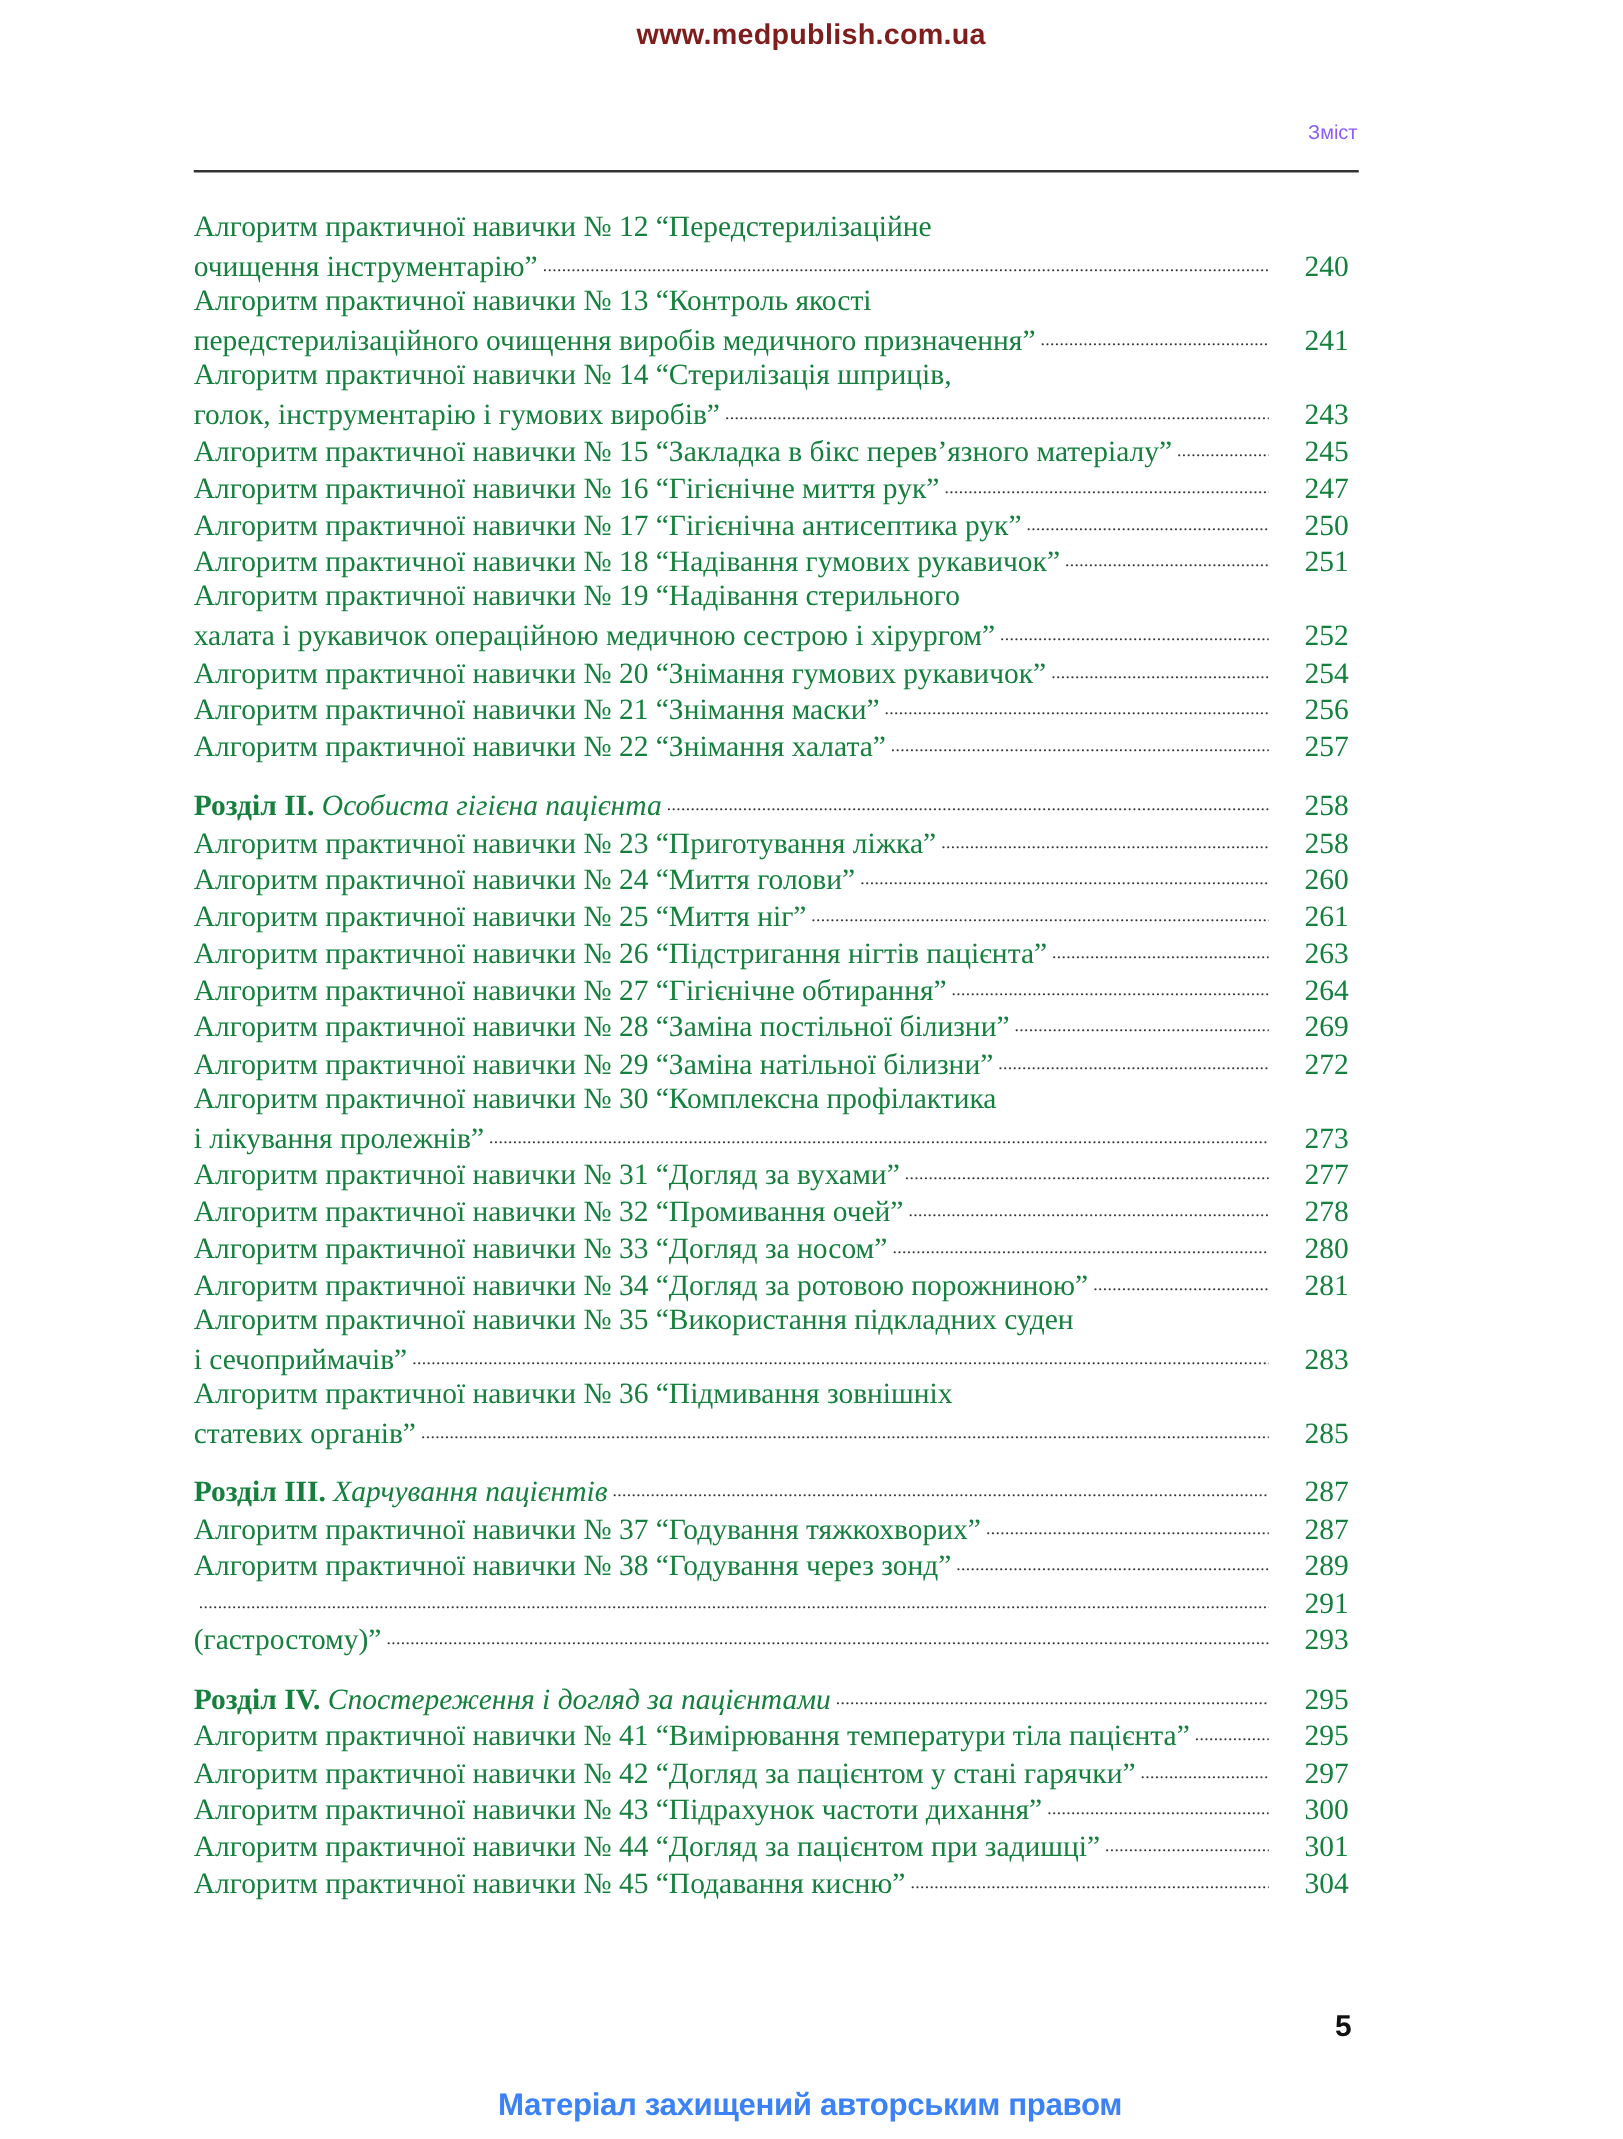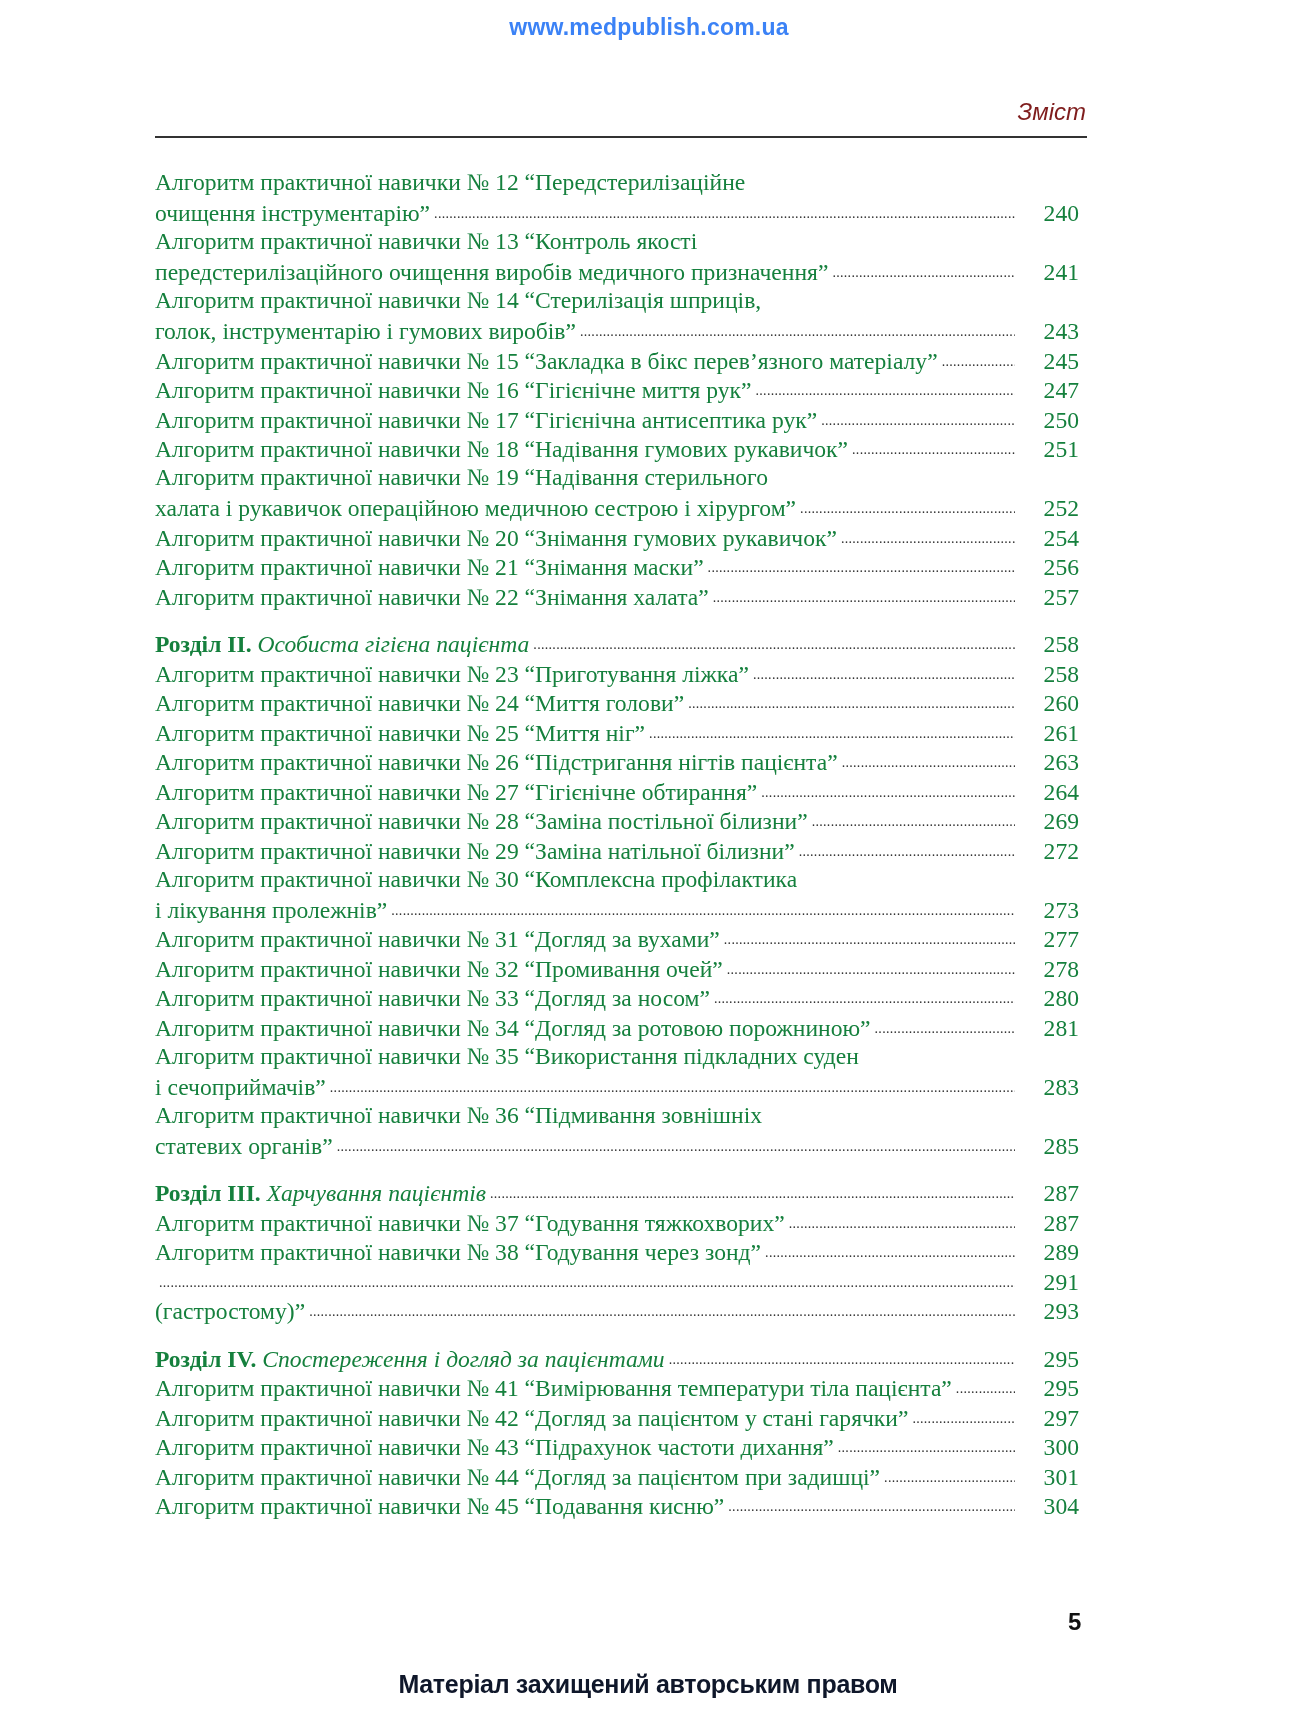--- a/index.html
+++ b/index.html
@@ -1,24 +1,24 @@
 <!DOCTYPE html>
 <html><head>
 <meta charset="utf-8">
 <style>
   html, body { margin: 0; padding: 0; background: #ffffff; }
   body { width: 1298px; height: 1711px; position: relative; overflow: hidden; }
   .watermark-top {
     position: absolute; top: 14px; left: 0; width: 1298px; text-align: center;
     font-family: "Liberation Sans", sans-serif; font-weight: bold; font-size: 23px;
-    color: #3b82f6; letter-spacing: 0.2px;
+    color: #7f1d1d; letter-spacing: 0.2px;
   }
   .running-head {
     position: absolute; top: 98px; right: 212px;
-    font-family: "Liberation Sans", sans-serif; font-size: 24px; color: #7f1d1d; font-style: italic;
+    font-family: "Liberation Sans", sans-serif; font-size: 16px; color: #8b5cf6;
   }
   .head-rule {
     position: absolute; top: 136px; left: 155px; width: 932px; height: 0;
     border-top: 2px solid #333;
   }
   .toc {
     position: absolute; top: 168px; left: 155px; width: 924px;
     font-family: "Liberation Serif", serif; font-size: 23.6px; color: #15803d;
     line-height: 29.5px;
   }
@@ -37,21 +37,21 @@
   .line .page { flex: 0 0 auto; text-align: right; min-width: 38px; margin-left: 24px; }
   .sec-title b { font-weight: bold; }
   .sec-title i { font-style: italic; }
   .page-number {
     position: absolute; top: 1608px; left: 1068px;
     font-family: "Liberation Sans", sans-serif; font-weight: bold; font-size: 24px; color: #111;
   }
   .watermark-bottom {
     position: absolute; top: 1670px; left: 0; width: 1296px; text-align: center;
     font-family: "Liberation Sans", sans-serif; font-weight: bold; font-size: 25px;
-    color: #0f172a; letter-spacing: -0.3px;
+    color: #3b82f6; letter-spacing: -0.3px;
   }
 </style>
 </head>
 <body>
 
 <div class="watermark-top">www.medpublish.com.ua</div>
 <div class="running-head">Зміст</div>
 <div class="head-rule"></div>
 
 <div class="toc" id="toc">

